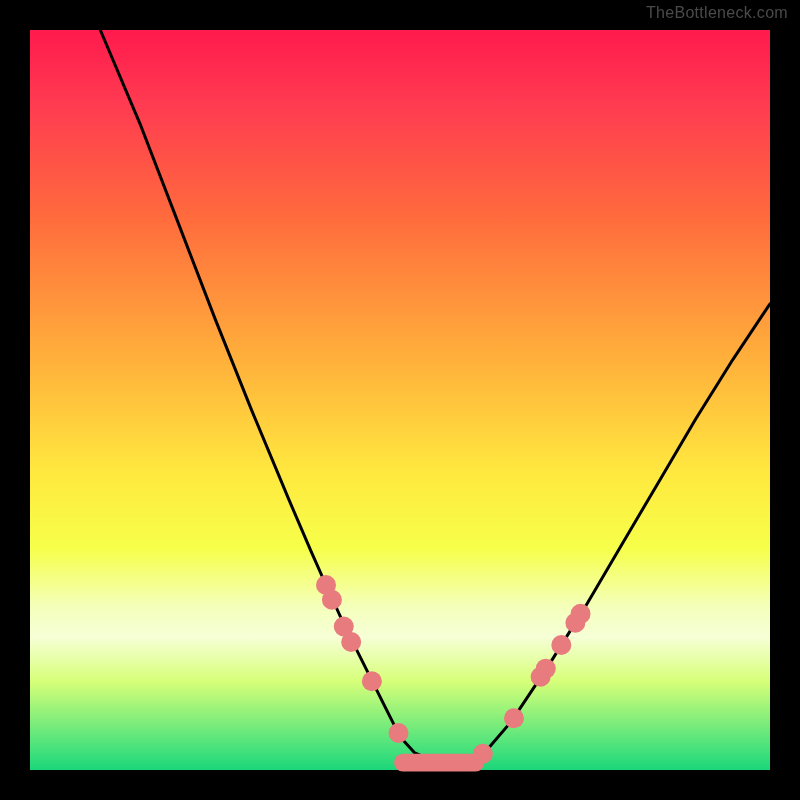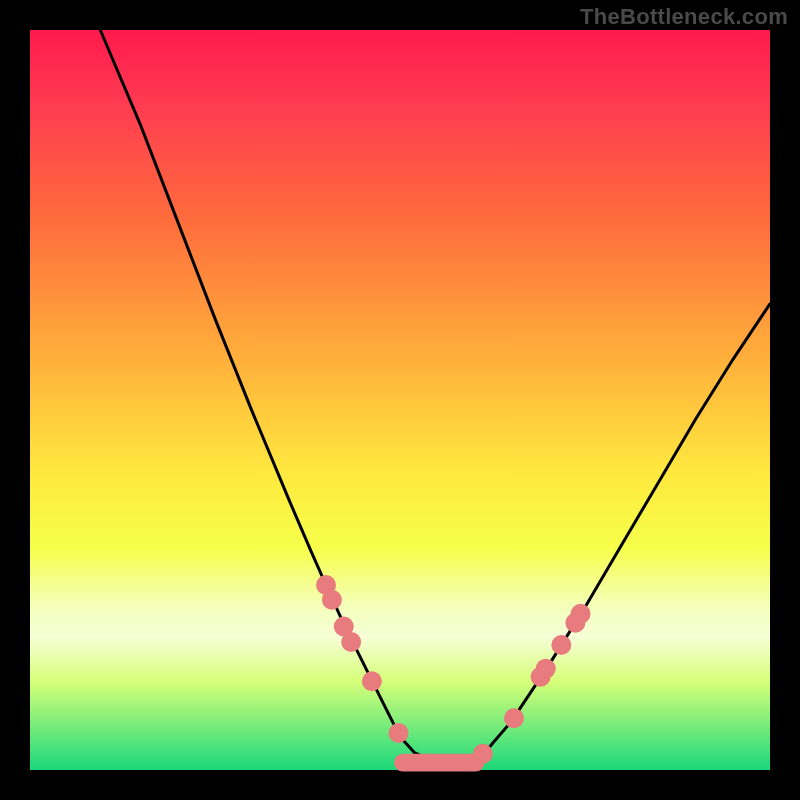--- a/index.html
+++ b/index.html
@@ -36,22 +36,22 @@
       #d7ff79 88%,
       #49e27c 97%,
       #1bd67a 100%
     );
   }
   .watermark {
     position: absolute;
     top: 4px;
     right: 12px;
     color: #4a4a4a;
-    font-size: 22px;
-    font-weight: 700;
+    font-size: 16px;
+    font-weight: 400;
     letter-spacing: 0.3px;
     user-select: none;
   }
   svg.curve {
     position: absolute;
     top: 0; left: 0;
     width: 740px;
     height: 740px;
     overflow: visible;
   }

